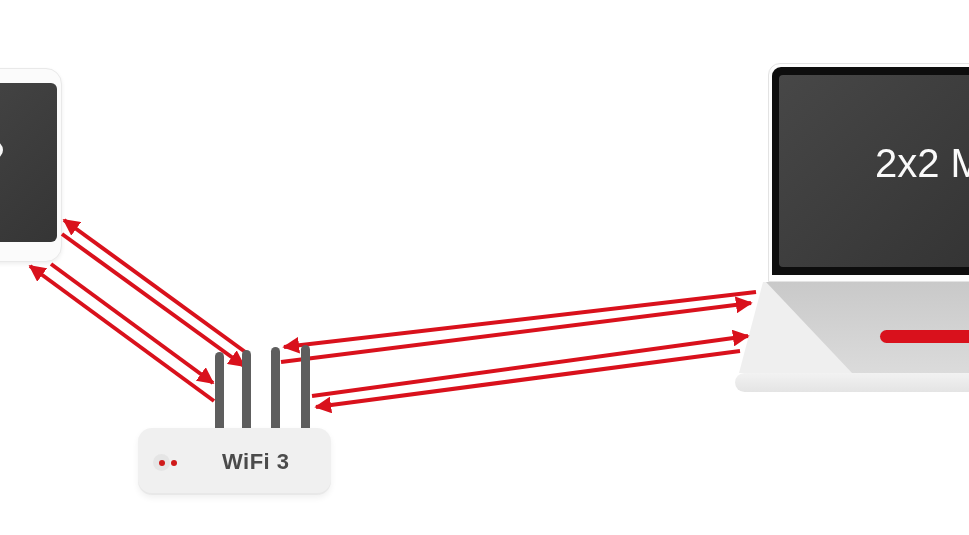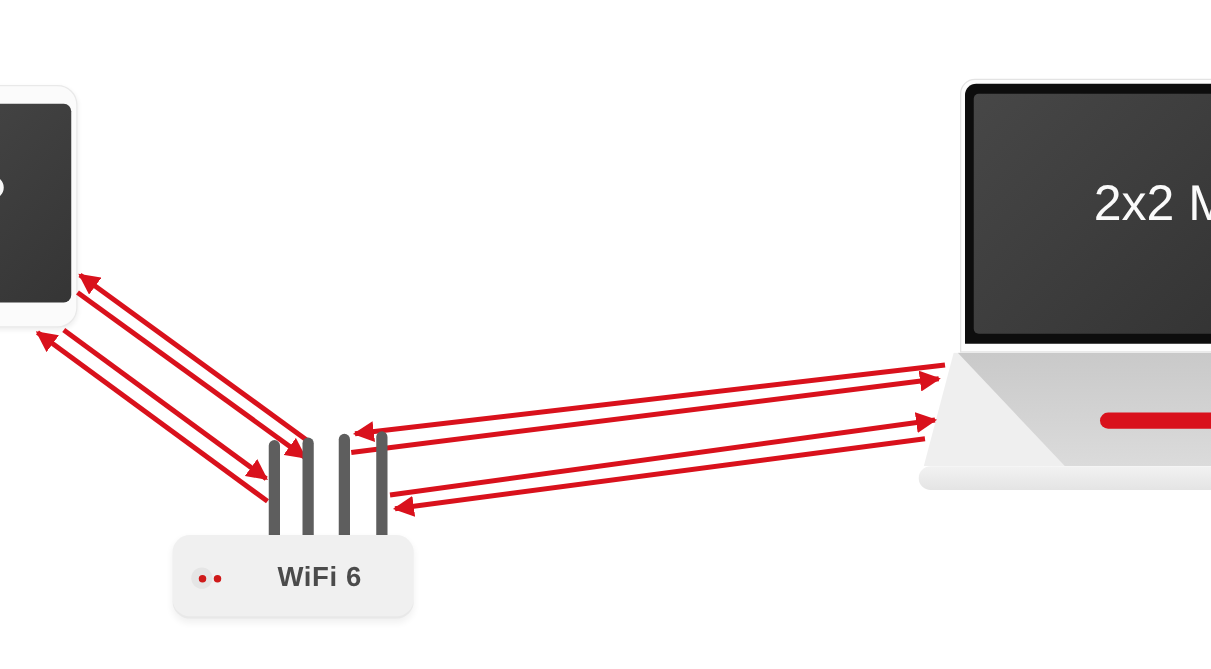--- a/index.html
+++ b/index.html
@@ -93,15 +93,15 @@
 
   <div class="antenna a1"></div>
   <div class="antenna a2"></div>
   <div class="antenna a3"></div>
   <div class="antenna a4"></div>
   <div class="router-body"></div>
   <div class="led-ring">
     <div class="led-core"></div>
   </div>
   <div class="led-dot"></div>
-  <span class="router-label">WiFi 6</span>
+  <span class="router-label">WiFi 3</span>
 
 </div>
 
 </body></html>

